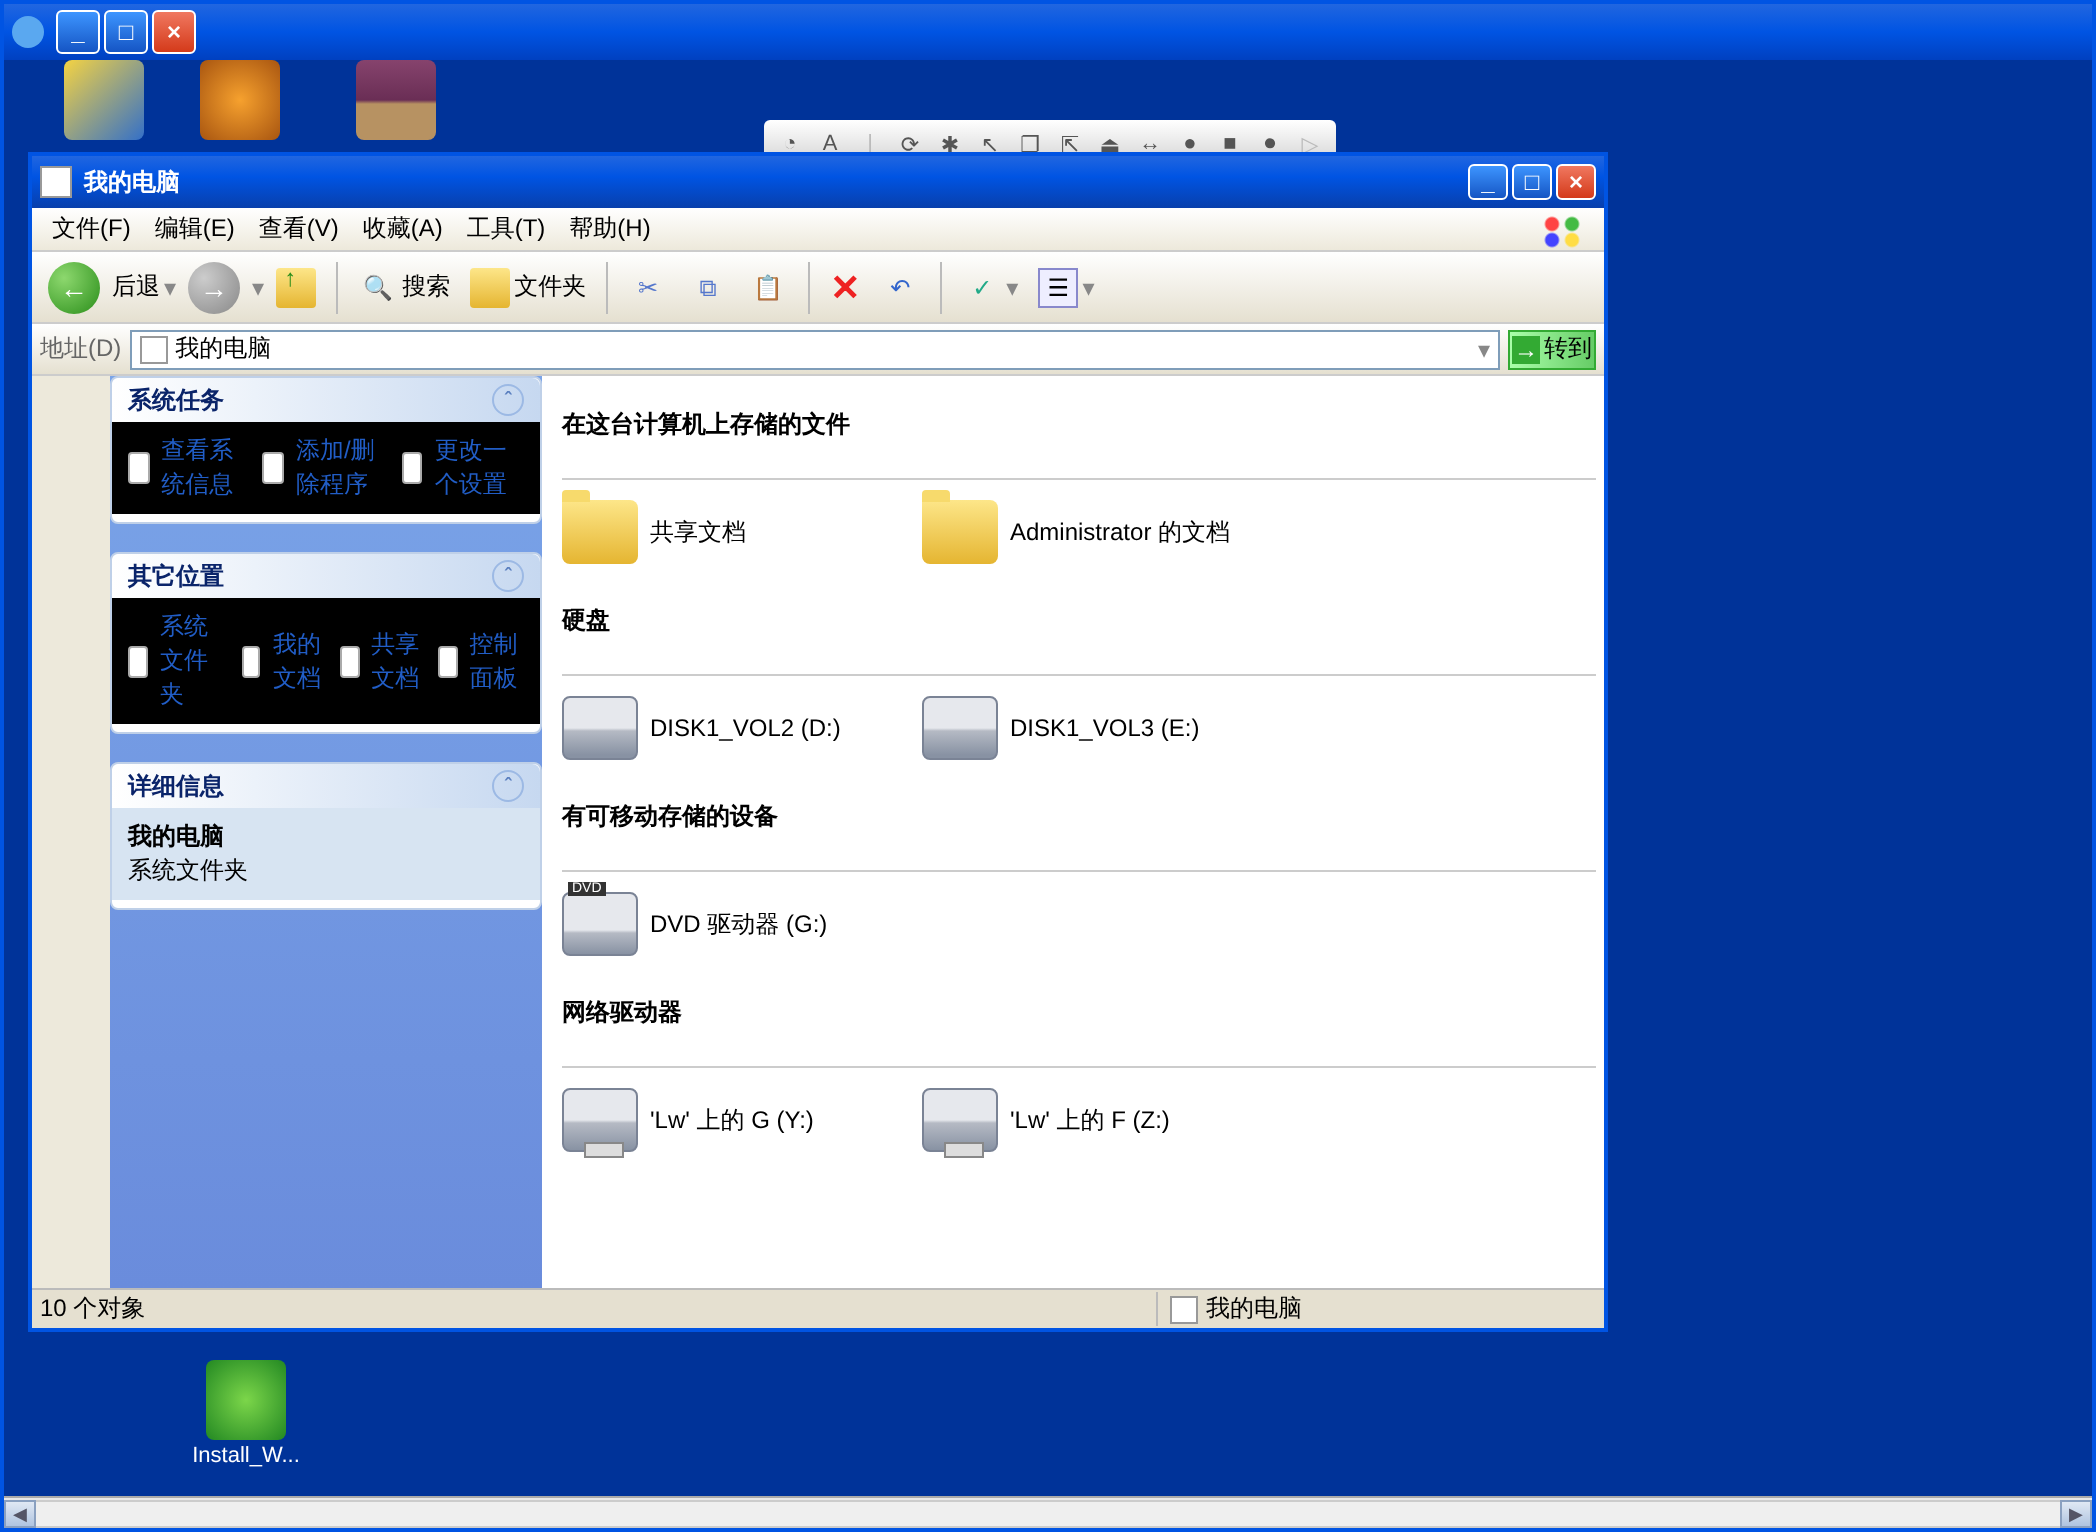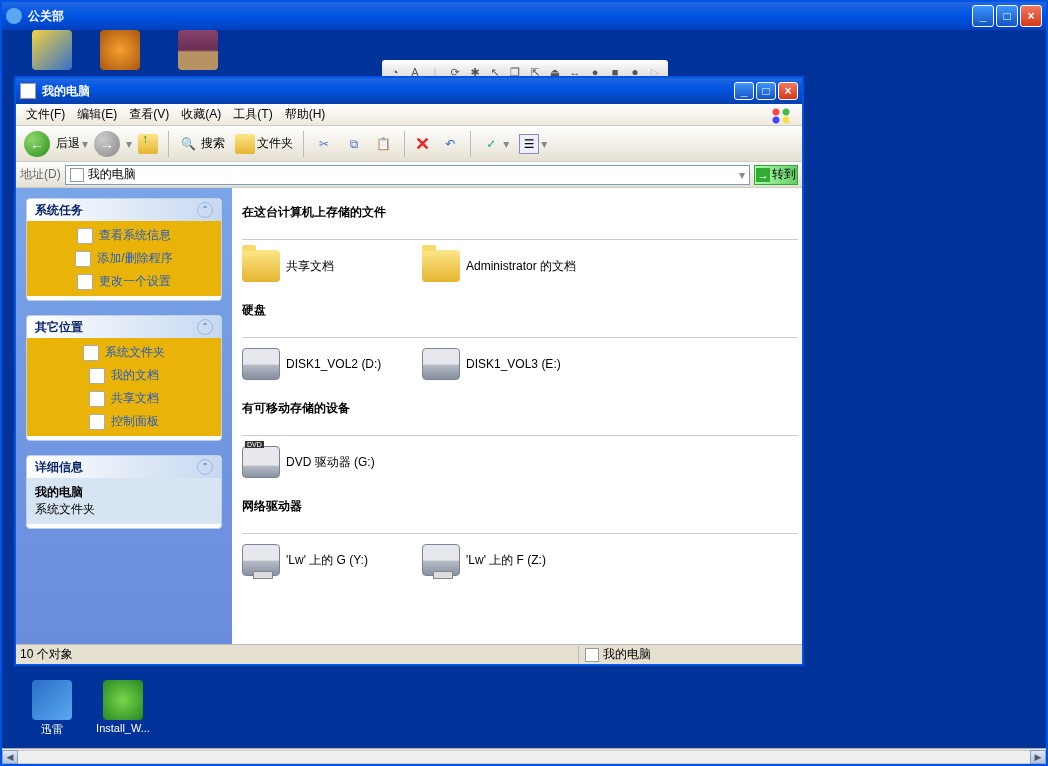--- a/index.html
+++ b/index.html
@@ -52,25 +52,25 @@
 
 .addressbar { height: 26px; background: linear-gradient(to bottom, #fff, #E5E0D0); display: flex; align-items: center; padding: 0 4px; border-bottom: 1px solid #ccc; gap: 4px; }
 .addr-label { color: #666; }
 .addr-input { flex: 1; height: 20px; background: #fff; border: 1px solid #7F9DB9; display: flex; align-items: center; padding: 0 4px; gap: 4px; }
 .addr-input .ico { width: 14px; height: 14px; background: #fff; border: 1px solid #999; }
 .addr-go { width: 44px; height: 20px; background: linear-gradient(to right, #aaffaa, #66cc66); border: 1px solid #3a3; display: flex; align-items: center; justify-content: center; gap: 2px; }
 .addr-go .arrow { color: #fff; background: #3a3; width: 14px; height: 14px; display: flex; align-items: center; justify-content: center; }
 
 
 .ex-body { flex: 1; display: flex; overflow: hidden; }
-.sidepanel { width: 216px; background: linear-gradient(to bottom, #7AA4E8, #6A8CDC); padding: 10px; display: flex; flex-direction: column; gap: 14px; overflow: hidden; }
+.sidepanel { width: 216px; background: linear-gradient(to bottom, #7AA4E8, #6A8CDC); display: flex; flex-direction: column; gap: 14px; overflow: hidden; margin-left: 39px; }
 .panel-box { background: #fff; border: 1px solid #BFD0E8; border-radius: 4px; padding-bottom: 4px; }
 .panel-hdr { height: 22px; background: linear-gradient(to right, #fff, #C6D8F0); display: flex; align-items: center; padding: 0 8px; font-weight: bold; color: #0A246A; border-radius: 4px 4px 0 0; }
 .panel-hdr .chev { margin-left: auto; width: 16px; height: 16px; border-radius: 50%; border: 1px solid #9cb9e4; display: flex; align-items: center; justify-content: center; color: #5A7FBF; font-size: 10px; }
-.panel-body { padding: 6px 8px; background: #eab308; display: flex; flex-direction: column; gap: 6px; align-items: center; }
+.panel-body { padding: 6px 8px; background: #000000; display: flex; flex-direction: row; gap: 6px; }
 .panel-link { display: flex; align-items: center; gap: 6px; color: #215DC6; cursor: pointer; }
 .panel-link .li-ico { width: 16px; height: 16px; border: 1px solid #aaa; background: #fff; border-radius: 2px; }
 .details-body { padding: 6px 8px; background: #D7E4F2; }
 .details-title { font-weight: bold; }
 
 
 .content { flex: 1; background: #fff; overflow-y: auto; padding: 10px 4px 10px 10px; position: relative; }
 .group-hdr { font-weight: bold; margin: 6px 0 10px; border-bottom: 1px solid #ccc; padding-bottom: 18px; }
 .items { display: flex; flex-wrap: wrap; gap: 8px 20px; margin-bottom: 20px; }
 .item { display: flex; align-items: center; gap: 6px; width: 160px; }
@@ -96,21 +96,20 @@
 .bottom-scroll { height: 16px; background: #E8E8E8; display: flex; align-items: center; border-top: 1px solid #aaa; }
 .scroll-arrow { width: 16px; height: 14px; background: linear-gradient(to bottom, #E0E8F4, #B0C4E0); border: 1px solid #8AA0C0; display: flex; align-items: center; justify-content: center; font-size: 9px; color: #556; }
 .scroll-track { flex: 1; height: 14px; background: #EFEFEF; border-top: 1px solid #ccc; border-bottom: 1px solid #ccc; }
 </style>
 </head>
 <body>
 
 <div class="outer-window">
   <div class="outer-titlebar">
     <div class="outer-title-icon"></div>
-    <div class="outer-title">公关部</div>
     <div class="win-btns">
       <div class="win-btn min">_</div>
       <div class="win-btn max">□</div>
       <div class="win-btn close">×</div>
     </div>
   </div>
 
   <div class="desktop">
 
     <div class="desktop-icon" style="left:18px; top:0px;">
@@ -336,24 +335,20 @@
 
       <div class="statusbar">
         <div class="sb-text">10 个对象</div>
         <div class="sb-right">
           <div class="sb-ico"></div>
           <span>我的电脑</span>
         </div>
       </div>
     </div>
 
-    <div class="desktop-icon" style="left:18px; top:650px;">
-      <div class="icon-img" style="background:linear-gradient(135deg,#2A6FC8,#5AA8F0);"></div>
-      <div class="label">迅雷</div>
-    </div>
     <div class="desktop-icon" style="left:86px; top:650px; width:70px;">
       <div class="icon-img" style="background:radial-gradient(circle,#7CD64A,#228822);"></div>
       <div class="label">Install_W...</div>
     </div>
   </div>
 
   <div class="bottom-scroll">
     <div class="scroll-arrow">◀</div>
     <div class="scroll-track"></div>
     <div class="scroll-arrow">▶</div>

